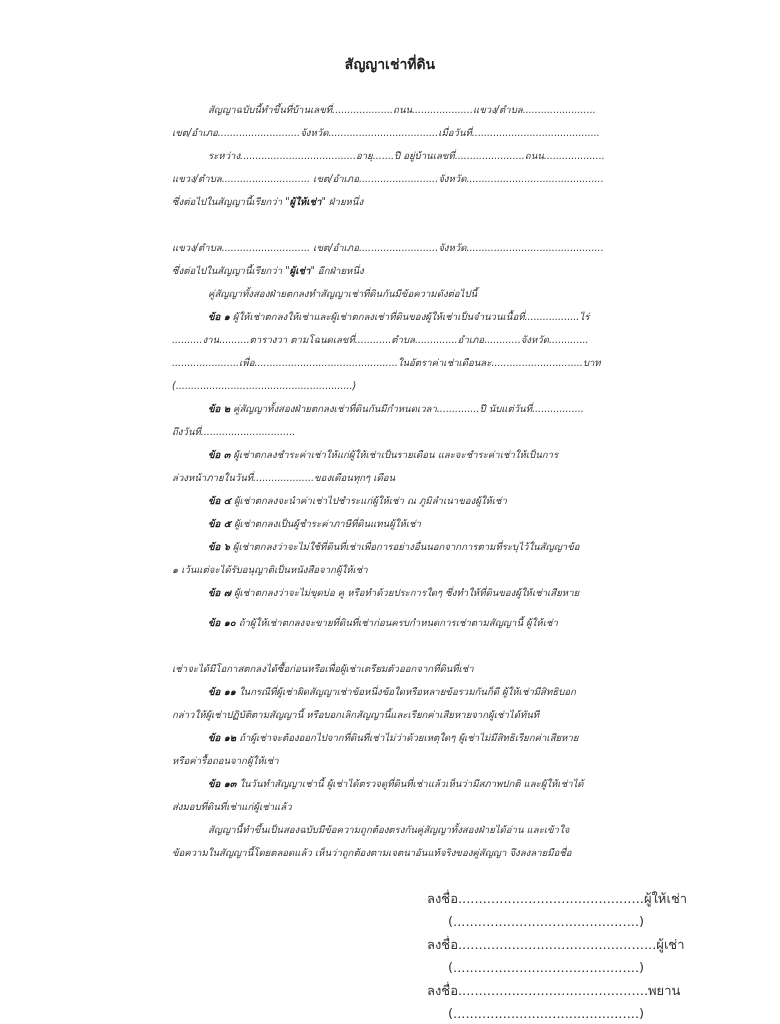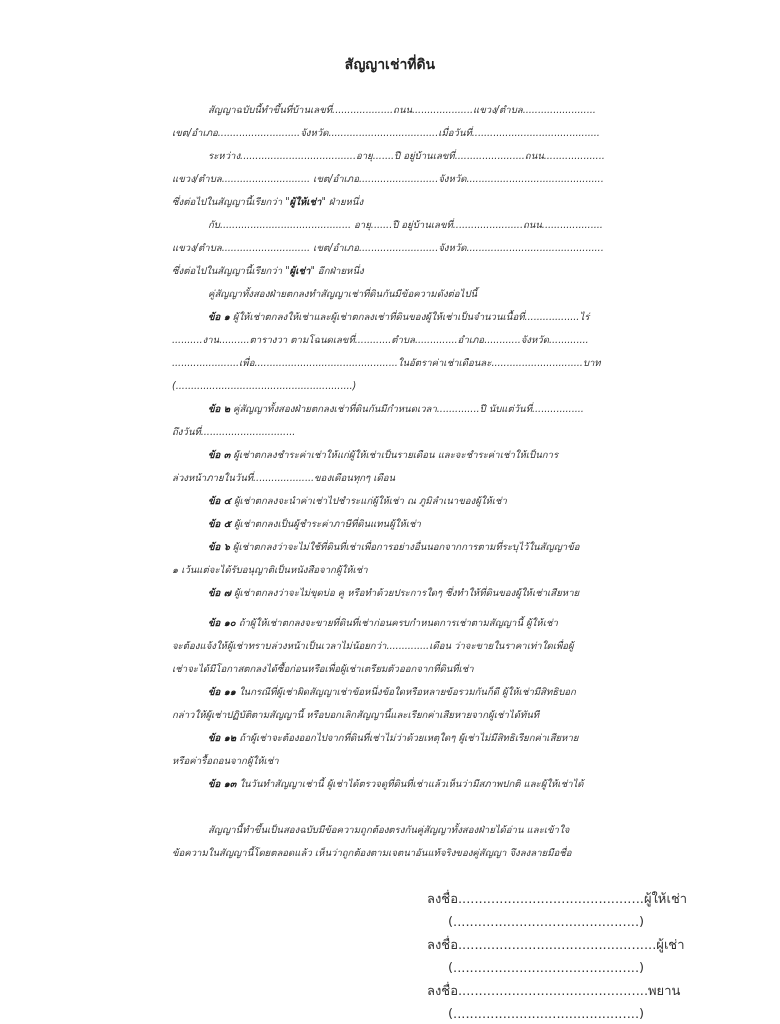--- a/index.html
+++ b/index.html
@@ -26,21 +26,20 @@
 <body>
 
 <div class="page">
   <div class="title">สัญญาเช่าที่ดิน</div>
 
   <div class="line indent" style="top:62px">สัญญาฉบับนี้ทำขึ้นที่บ้านเลขที่....................ถนน....................แขวง/ตำบล........................</div>
   <div class="line" style="top:85px">เขต/อำเภอ...........................จังหวัด....................................เมื่อวันที่..........................................</div>
   <div class="line indent" style="top:108px">ระหว่าง......................................อายุ.......ปี  อยู่บ้านเลขที่.......................ถนน....................</div>
   <div class="line" style="top:131px">แขวง/ตำบล.............................  เขต/อำเภอ..........................จังหวัด.............................................</div>
   <div class="line" style="top:154px"><span>ซึ่งต่อไปในสัญญานี้เรียกว่า "</span><span class="b">ผู้ให้เช่า</span><span>" ฝ่ายหนึ่ง</span></div>
-  <div class="line indent" style="top:177px">กับ...........................................  อายุ.......ปี  อยู่บ้านเลขที่.......................ถนน....................</div>
   <div class="line" style="top:200px">แขวง/ตำบล.............................  เขต/อำเภอ..........................จังหวัด.............................................</div>
   <div class="line" style="top:223px"><span>ซึ่งต่อไปในสัญญานี้เรียกว่า "</span><span class="b">ผู้เช่า</span><span>" อีกฝ่ายหนึ่ง</span></div>
   <div class="line indent" style="top:246px">คู่สัญญาทั้งสองฝ่ายตกลงทำสัญญาเช่าที่ดินกันมีข้อความดังต่อไปนี้</div>
 
   <div class="line indent" style="top:269px"><span class="b">ข้อ ๑</span> <span>ผู้ให้เช่าตกลงให้เช่าและผู้เช่าตกลงเช่าที่ดินของผู้ให้เช่าเป็นจำนวนเนื้อที่..................ไร่</span></div>
   <div class="line" style="top:292px">..........งาน..........ตารางวา  ตามโฉนดเลขที่............ตำบล..............อำเภอ............จังหวัด.............</div>
   <div class="line" style="top:315px">......................เพื่อ...............................................ในอัตราค่าเช่าเดือนละ..............................บาท</div>
   <div class="line" style="top:338px">(..........................................................)</div>
 
   <div class="line indent" style="top:361px"><span class="b">ข้อ ๒</span> <span>คู่สัญญาทั้งสองฝ่ายตกลงเช่าที่ดินกันมีกำหนดเวลา..............ปี นับแต่วันที่.................</span></div>
@@ -52,30 +51,30 @@
   <div class="line indent" style="top:453px"><span class="b">ข้อ ๔</span> <span>ผู้เช่าตกลงจะนำค่าเช่าไปชำระแก่ผู้ให้เช่า ณ ภูมิลำเนาของผู้ให้เช่า</span></div>
 
   <div class="line indent" style="top:476px"><span class="b">ข้อ ๕</span> <span>ผู้เช่าตกลงเป็นผู้ชำระค่าภาษีที่ดินแทนผู้ให้เช่า</span></div>
 
   <div class="line indent" style="top:499px"><span class="b">ข้อ ๖</span> <span>ผู้เช่าตกลงว่าจะไม่ใช้ที่ดินที่เช่าเพื่อการอย่างอื่นนอกจากการตามที่ระบุไว้ในสัญญาข้อ</span></div>
   <div class="line" style="top:522px">๑ เว้นแต่จะได้รับอนุญาติเป็นหนังสือจากผู้ให้เช่า</div>
 
   <div class="line indent" style="top:545px"><span class="b">ข้อ ๗</span> <span>ผู้เช่าตกลงว่าจะไม่ขุดบ่อ คู หรือทำด้วยประการใดๆ ซึ่งทำให้ที่ดินของผู้ให้เช่าเสียหาย</span></div>
 
   <div class="line indent" style="top:575px"><span class="b">ข้อ ๑๐</span> <span>ถ้าผู้ให้เช่าตกลงจะขายที่ดินที่เช่าก่อนครบกำหนดการเช่าตามสัญญานี้ ผู้ให้เช่า</span></div>
-  <div class="line" style="top:598px">จะต้องแจ้งให้ผู้เช่าทราบล่วงหน้าเป็นเวลาไม่น้อยกว่า..............เดือน  ว่าจะขายในราคาเท่าใดเพื่อผู้</div>
   <div class="line" style="top:621px">เช่าจะได้มีโอกาสตกลงได้ซื้อก่อนหรือเพื่อผู้เช่าเตรียมตัวออกจากที่ดินที่เช่า</div>
 
   <div class="line indent" style="top:644px"><span class="b">ข้อ ๑๑</span> <span>ในกรณีที่ผู้เช่าผิดสัญญาเช่าข้อหนึ่งข้อใดหรือหลายข้อรวมกันก็ดี ผู้ให้เช่ามีสิทธิบอก</span></div>
   <div class="line" style="top:667px">กล่าวให้ผู้เช่าปฏิบัติตามสัญญานี้ หรือบอกเลิกสัญญานี้และเรียกค่าเสียหายจากผู้เช่าได้ทันที</div>
 
   <div class="line indent" style="top:690px"><span class="b">ข้อ ๑๒</span> <span>ถ้าผู้เช่าจะต้องออกไปจากที่ดินที่เช่าไม่ว่าด้วยเหตุใดๆ ผู้เช่าไม่มีสิทธิเรียกค่าเสียหาย</span></div>
   <div class="line" style="top:713px">หรือค่ารื้อถอนจากผู้ให้เช่า</div>
 
   <div class="line indent" style="top:736px"><span class="b">ข้อ ๑๓</span> <span>ในวันทำสัญญาเช่านี้ ผู้เช่าได้ตรวจดูที่ดินที่เช่าแล้วเห็นว่ามีสภาพปกติ และผู้ให้เช่าได้</span></div>
+  <div class="line" style="top:759px">ส่งมอบที่ดินที่เช่าแก่ผู้เช่าแล้ว</div>
 
   <div class="line indent" style="top:782px">สัญญานี้ทำขึ้นเป็นสองฉบับมีข้อความถูกต้องตรงกันคู่สัญญาทั้งสองฝ่ายได้อ่าน และเข้าใจ</div>
   <div class="line" style="top:805px">ข้อความในสัญญานี้โดยตลอดแล้ว เห็นว่าถูกต้องตามเจตนาอันแท้จริงของคู่สัญญา จึงลงลายมือชื่อ</div>
 
   <div class="sig" style="top:851px; left:427px">ลงชื่อ.............................................ผู้ให้เช่า</div>
   <div class="sig" style="top:874px; left:448px">(.............................................)</div>
   <div class="sig" style="top:897px; left:427px">ลงชื่อ................................................ผู้เช่า</div>
   <div class="sig" style="top:920px; left:448px">(.............................................)</div>
   <div class="sig" style="top:943px; left:427px">ลงชื่อ..............................................พยาน</div>
   <div class="sig" style="top:966px; left:448px">(.............................................)</div>

